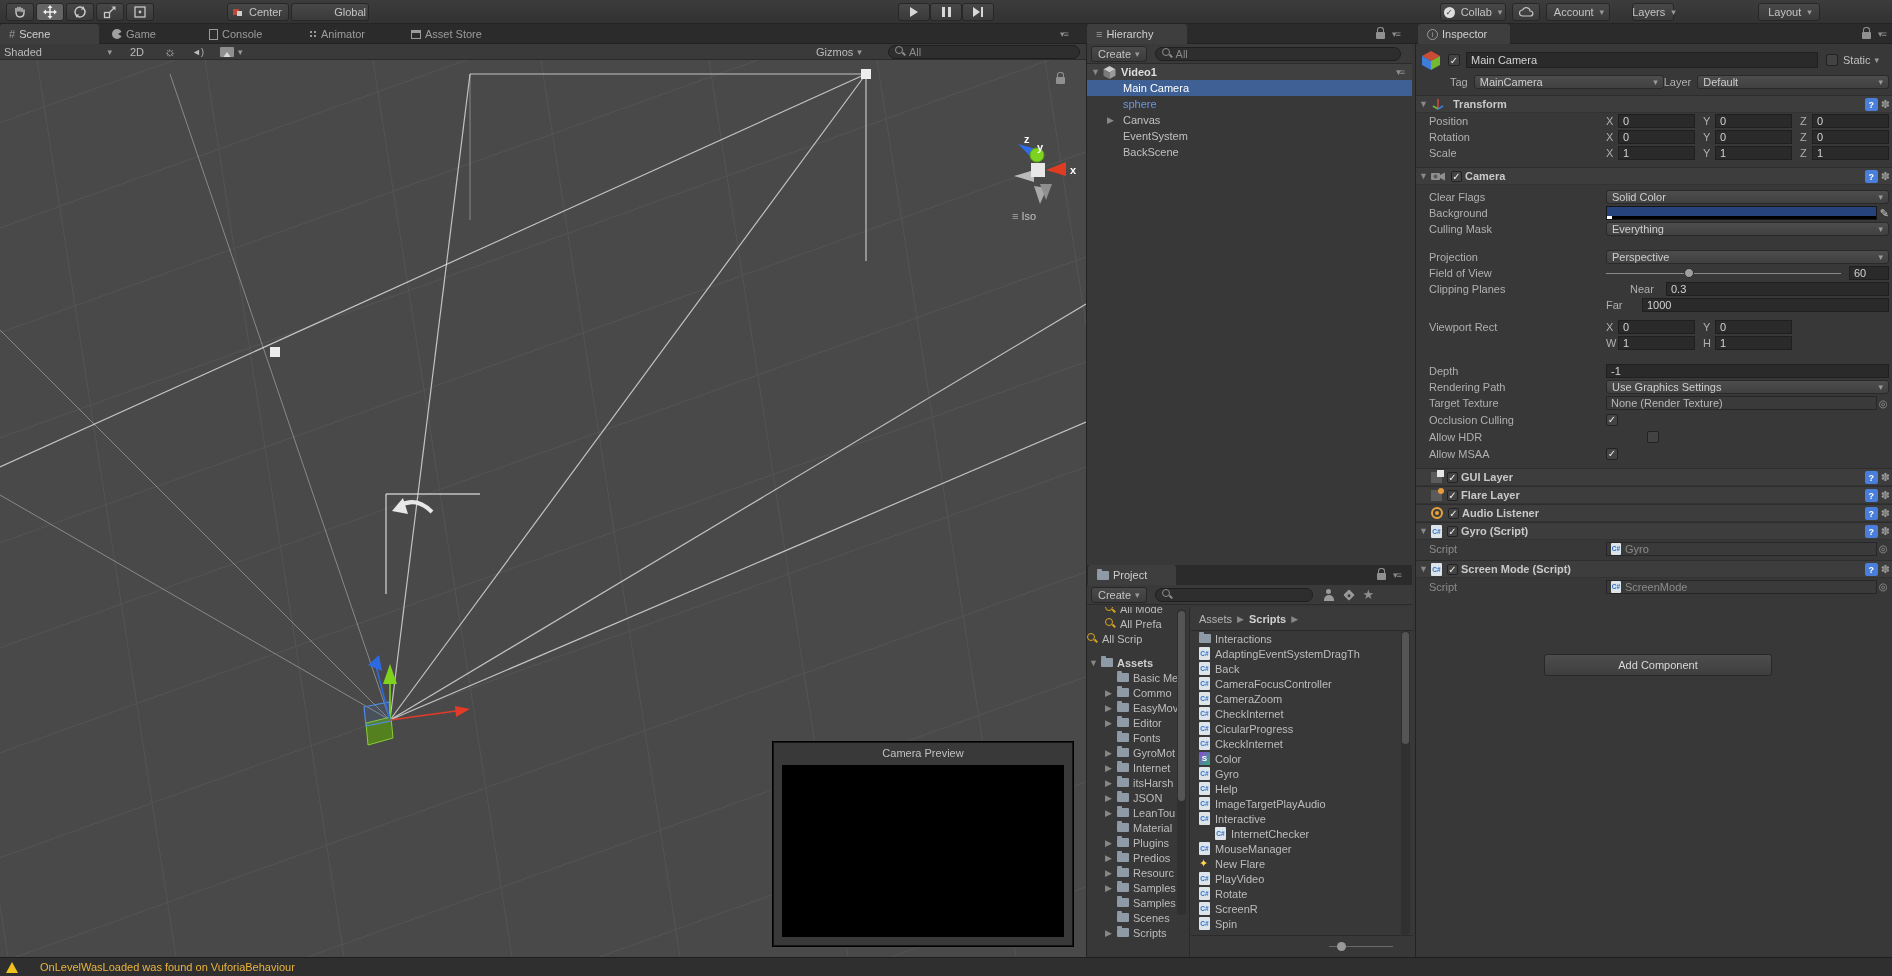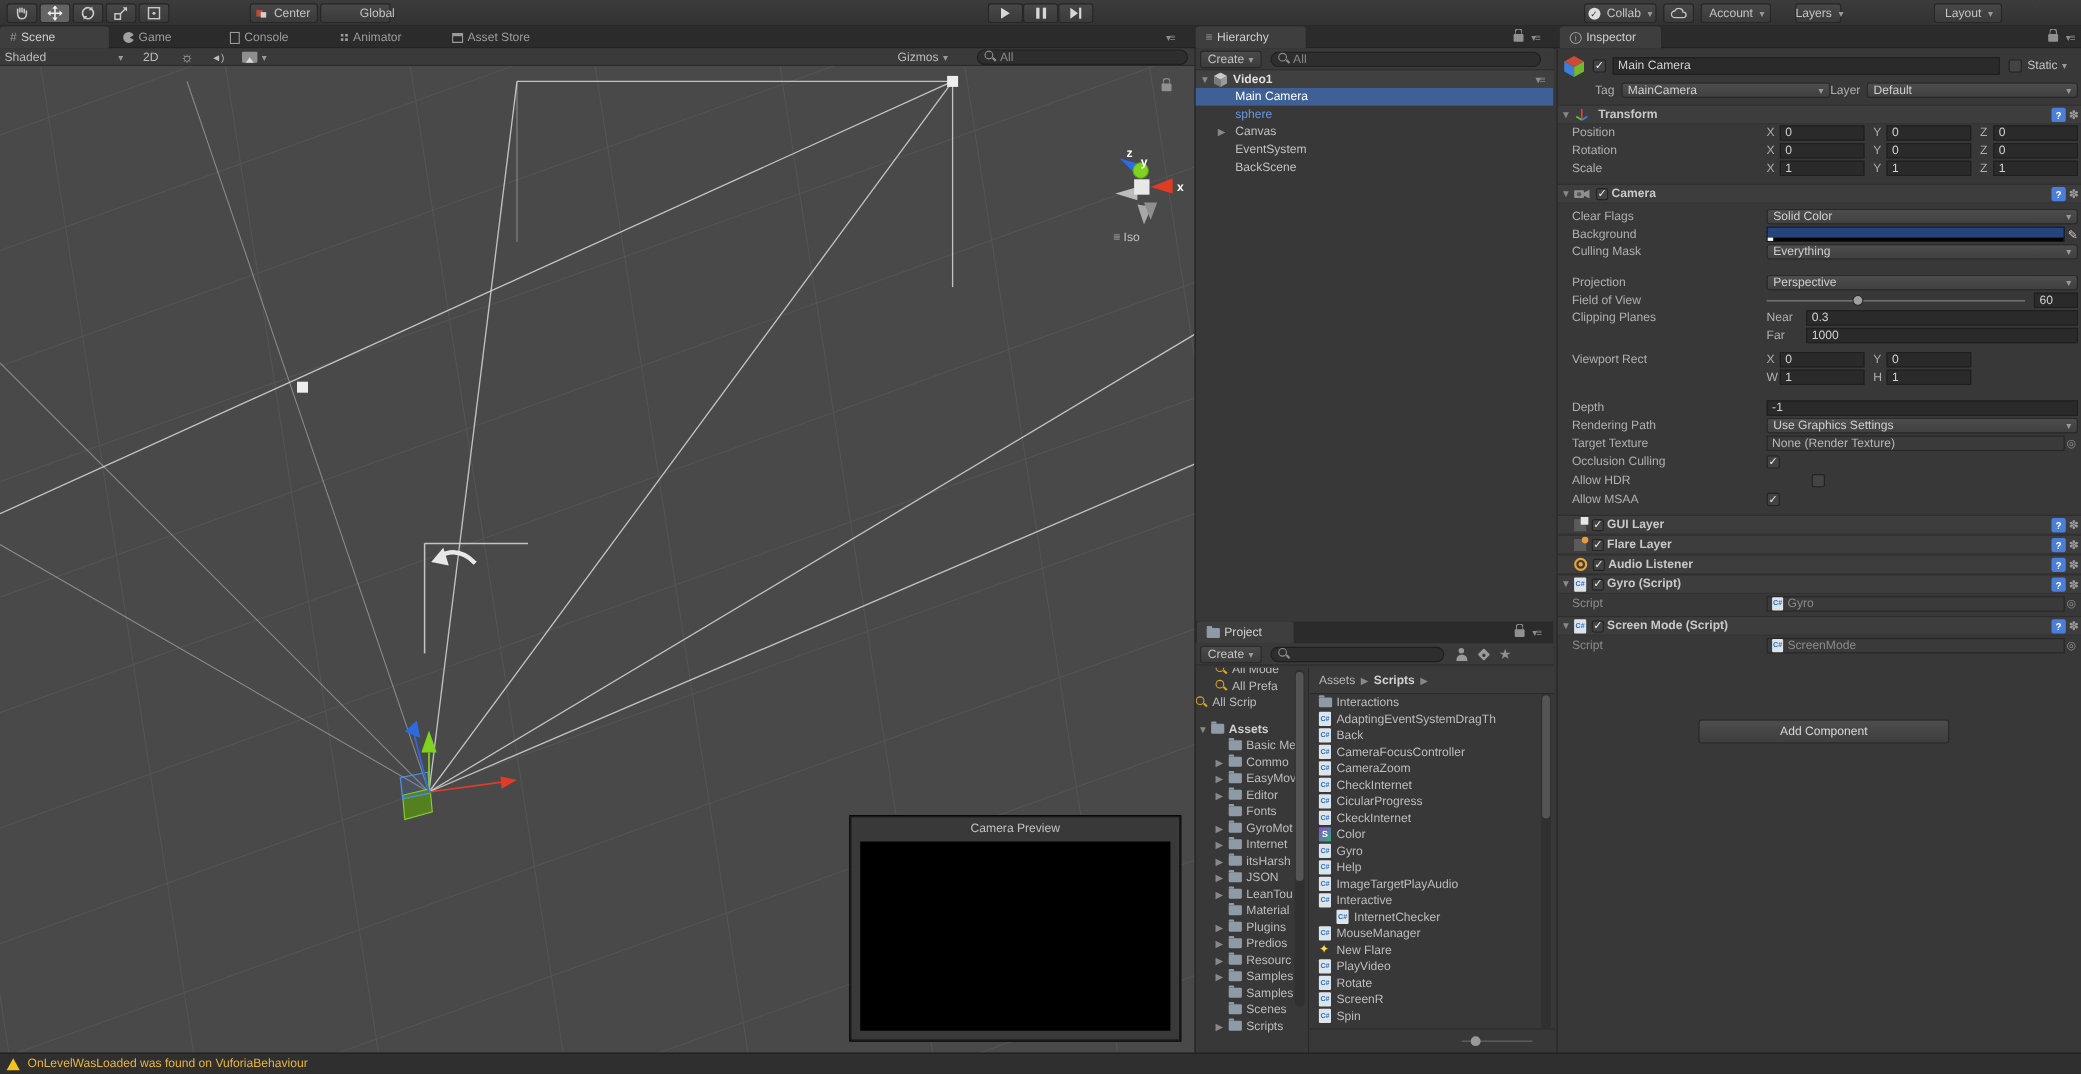--- a/index.html
+++ b/index.html
@@ -101,21 +101,21 @@
   .tag-ic:before{content:"";position:absolute;left:2.5px;top:2.5px;width:3px;height:3px;border-radius:50%;background:#3a3a3a;}
   .img-ic{width:14px;height:10px;background:#8f8f8f;position:relative;overflow:hidden;display:inline-block;border-radius:1px;}
   .img-ic:before{content:"";position:absolute;left:2px;bottom:-2px;border-left:5px solid transparent;border-right:5px solid transparent;border-bottom:7px solid #d8d8d8;}
   .pac{width:10px;height:10px;border-radius:50%;background:#a0a0a0;position:relative;display:inline-block;}
   .pac:before{content:"";position:absolute;right:-1px;top:2px;border-top:3px solid transparent;border-bottom:3px solid transparent;border-right:5px solid #2b2b2b;}
   .doc-ic{width:9px;height:11px;border:1px solid #9a9a9a;display:inline-block;background:repeating-linear-gradient(#2b2b2b 0 1px,transparent 1px 3px) ;}
   .dots-ic{width:8px;height:8px;display:inline-block;background:radial-gradient(circle 1.4px,#9a9a9a 1.2px,transparent 1.4px) 0 0/4px 4px;}
   .box-ic{width:10px;height:9px;border:1px solid #9a9a9a;border-top:3px solid #9a9a9a;display:inline-block;}
   .status-bar{left:0;top:957px;width:1892px;height:19px;background:#2f2f2f;border-top:1px solid #1e1e1e;display:flex;align-items:center;padding-left:6px;}
   .warn-tri{width:0;height:0;border-left:6px solid transparent;border-right:6px solid transparent;border-bottom:11px solid #f2c21f;position:relative;margin-right:7px;flex:none;}
-  .warn-text{color:#e9b43c;}
+  .warn-text{color:#e9b43c;margin-left:15px;}
   .playic{width:0;height:0;border-top:5px solid transparent;border-bottom:5px solid transparent;border-left:8px solid #d8d8d8;}
   .pauseic{display:flex;}
   .pauseic i{width:3px;height:10px;background:#d8d8d8;margin:0 1.5px;}
   .stepic{display:flex;align-items:center;}
   .stepic b{width:2.5px;height:10px;background:#d8d8d8;margin-left:1px;}
 </style>
 </head>
 <body>
 
 <div class="app">
@@ -151,21 +151,21 @@
           <circle cx="7" cy="7" r="1.4" fill="#c8c8c8"></circle>
         </svg>
     </div>
     <div class="tbtn" style="left:227px;width:62px;">
       <svg width="11" height="11" viewBox="0 0 11 11" style="margin-right:4px;">
           <rect x="1" y="2" width="6" height="6" fill="#b84a3a"></rect>
           <rect x="5" y="4" width="5" height="5" fill="#cfcfcf"></rect>
         </svg>
       <span class="lbl">Center</span>
     </div>
-    <div class="tbtn" style="left:291px;width:64px;gap:36px;">
+    <div class="tbtn" style="left:291px;width:78px;gap:36px;">
       <svg width="12" height="12" viewBox="0 0 12 12" style="margin-right:4px;">
           <circle cx="6" cy="6" r="5" fill="none" stroke="#c06a4a" stroke-width="1.2"></circle>
           <ellipse cx="6" cy="6" rx="2.4" ry="5" fill="none" stroke="#c06a4a" stroke-width="1"></ellipse>
           <path d="M1 6 H11" stroke="#c06a4a" stroke-width="1"></path>
         </svg>
       <span class="lbl">Global</span>
     </div>
     <div class="tbtn" style="left:898px;width:32px;">
         <span class="playic"></span>
       </div>
@@ -781,21 +781,21 @@
         <div class="insp-row" style="height:16px;">
           <span class="insp-label">Field of View</span>
           <div class="insp-value">
             <div class="slider">
               <div class="track"></div>
               <div class="knob" style="left:33%;"></div>
             </div>
             <div class="tfield" style="width:40px;">60</div>
           </div>
         </div>
-        <div class="insp-row" style="height:16px;">
+        <div class="insp-row" style="height:16px;gap:24px;">
           <span class="insp-label">Clipping Planes</span>
           <div class="insp-value">
             <span class="sub-l">Near</span>
             <div class="tfield grow">0.3</div>
           </div>
         </div>
         <div class="insp-row" style="height:16px;">
           <span class="insp-label"></span>
           <div class="insp-value">
             <span class="sub-l">Far</span>

